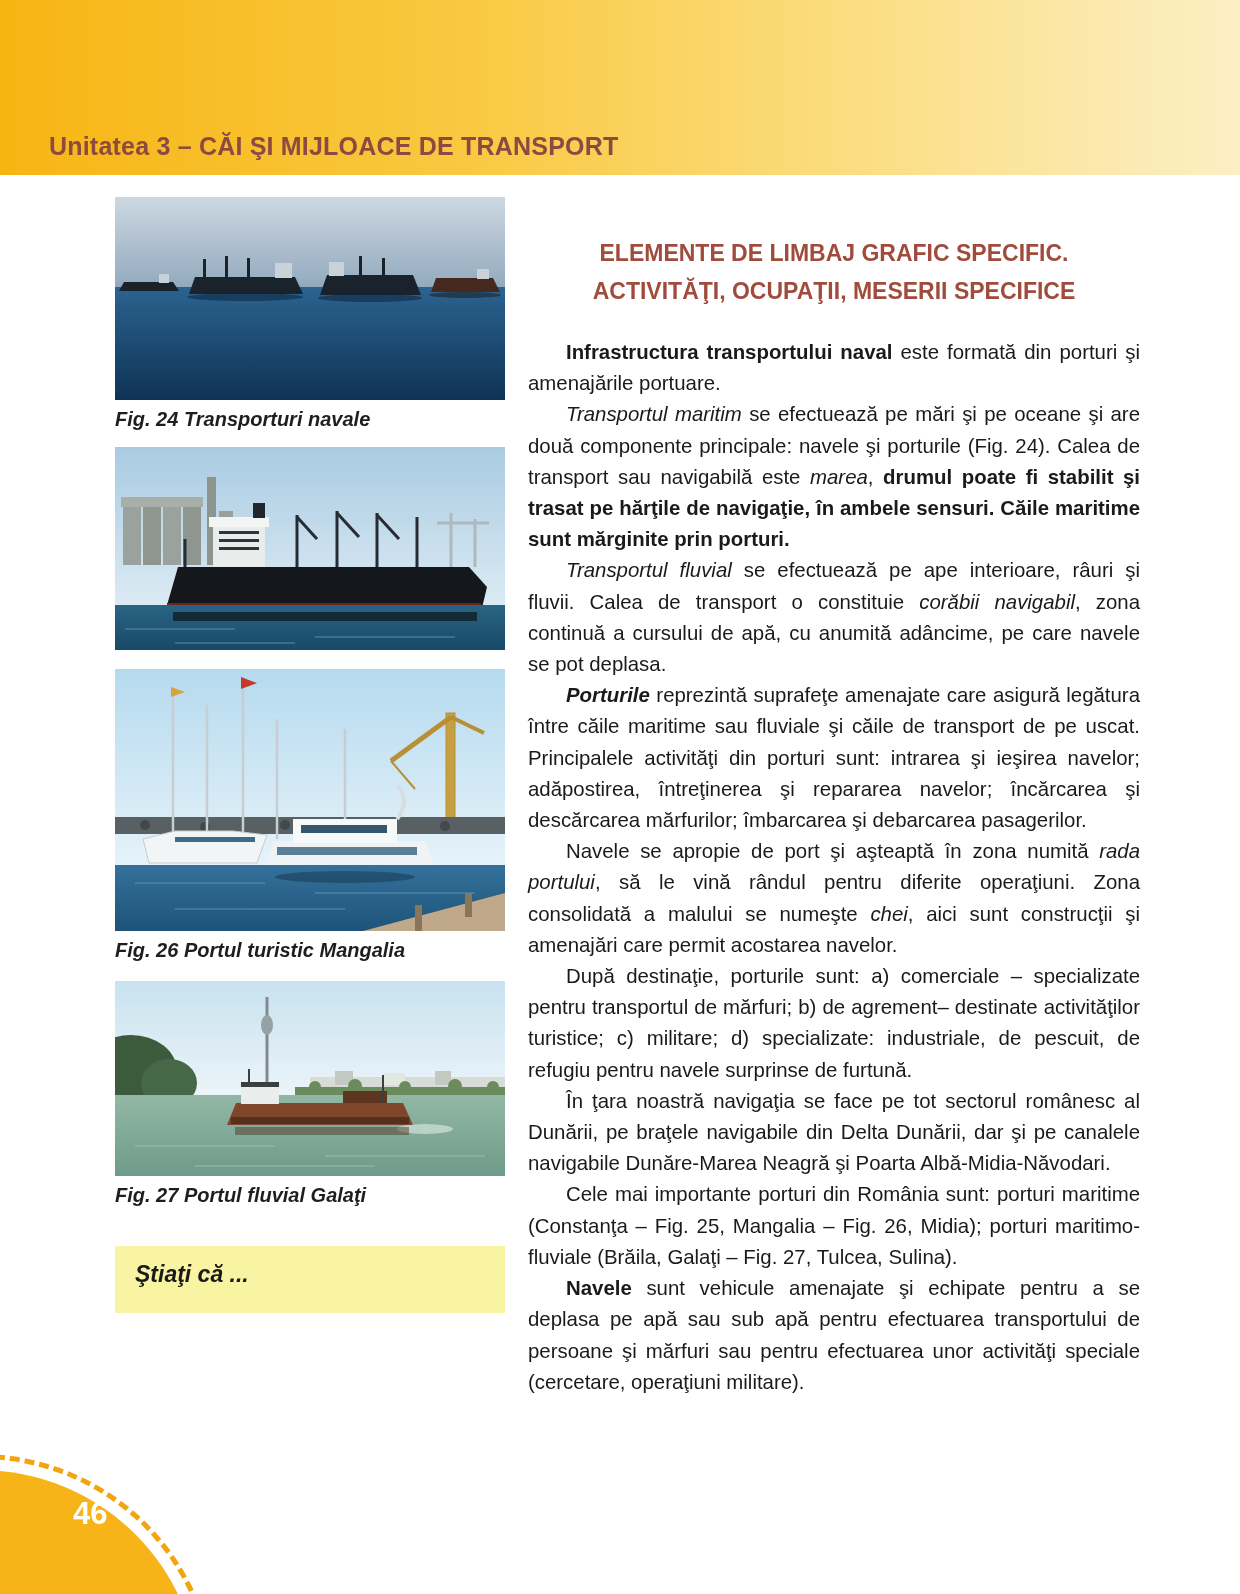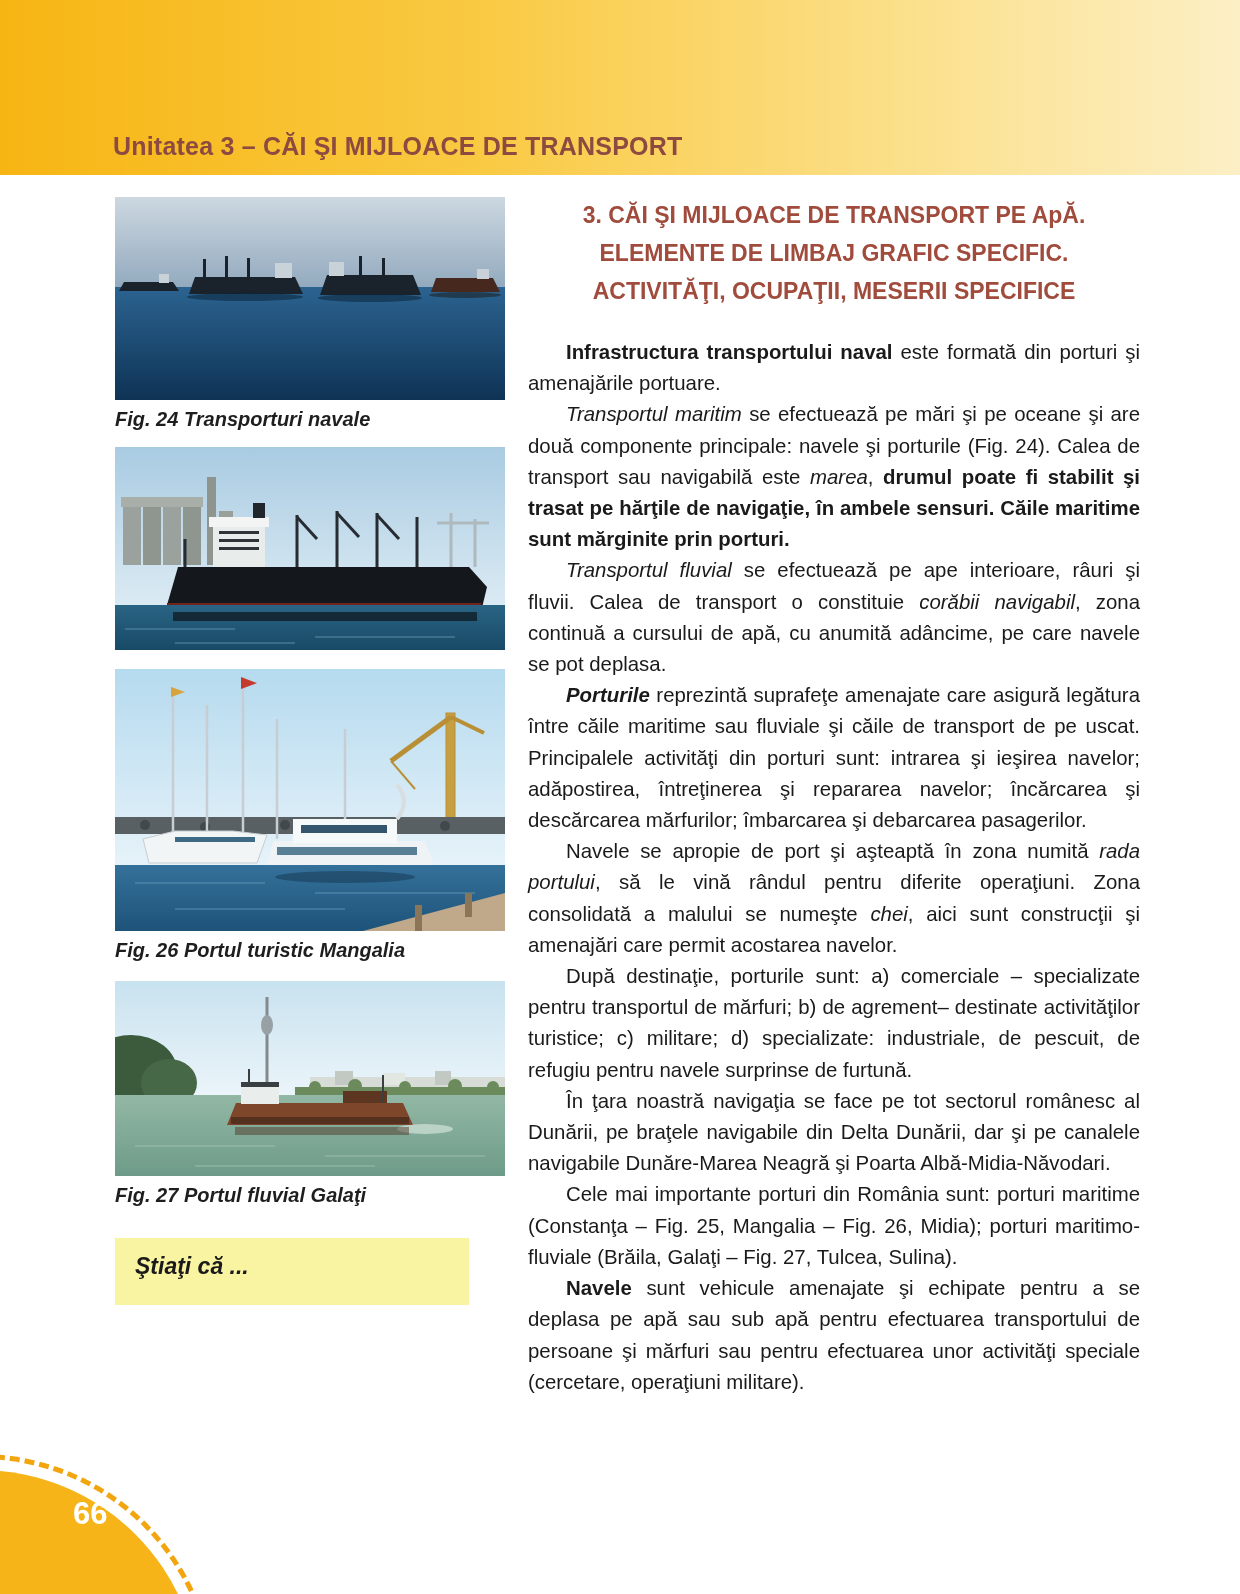--- a/index.html
+++ b/index.html
@@ -7,41 +7,41 @@
   .page { position:relative; width:1240px; height:1594px; overflow:hidden; background:#ffffff; }
 
   
   .unit-header {
     position:absolute; left:0; top:0; width:1240px; height:175px;
     background:linear-gradient(90deg, var(--header_gradient_start,#F7B513) 0%, #F9C941 38%, #FBDE84 70%, var(--header_gradient_end,#FCEFC5) 100%);
     display:flex; align-items:flex-end;
   }
   .unit-header h1 {
     color:var(--header_text,#8C4A40); font-size:25px; font-weight:bold;
-    padding:0 0 14px 113px; letter-spacing:0.2px;
+    padding:0 0 14px 49px; letter-spacing:0.2px;
   }
 
   
   .left-col { position:absolute; left:115px; top:197px; width:390px; }
   figure.fig { margin:0; }
   .fig .img { width:390px; overflow:hidden; position:relative; }
   .img svg { display:block; width:100%; height:100%; }
   .img24 { height:203px; }
   .img25 { height:203px; margin-top:13px; }
   .img26 { height:262px; margin-top:19px; }
   .img27 { height:195px; margin-top:16px; }
   figcaption {
     margin-top:5px; font-size:20px; font-weight:bold; font-style:italic;
     color:var(--caption_text,#1E1E1E); line-height:29px;
   }
 
   
   .know-box {
-    margin-top:28px; background:var(--know_box_bg,#F9F4A1);
-    padding:15px 36px 20px 20px; width:354px;
+    margin-top:36px; background:var(--know_box_bg,#F9F4A1);
+    padding:15px 36px 20px 20px; width:390px;
   }
   .know-box h3 { font-size:23px; font-weight:bold; font-style:italic; color:#1A1A1A; margin-bottom:5px; }
   .know-box p { font-size:20px; font-weight:bold; color:#1A1A1A; line-height:27.5px; text-align:justify; }
 
   
   .right-col { position:absolute; left:528px; top:196px; width:612px; }
   .lesson-title {
     text-align:center; color:var(--heading_text,#A04B3C);
     font-size:23px; font-weight:bold; line-height:38px; margin-bottom:27px;
   }
@@ -287,35 +287,35 @@
     </figure>
 
     <section class="know-box">
       <h3>Ştiaţi că ...</h3>
     </section>
 
   </aside>
 
   <main class="right-col">
     <h2 class="lesson-title">
-      <span>3. CĂI ŞI MIJLOACE DE TRANSPORT PE ApĂ.</span><br>
+      <br>
       <span>ELEMENTE DE LIMBAJ GRAFIC SPECIFIC.</span><br>
       <span>ACTIVITĂŢI, OCUPAŢII, MESERII SPECIFICE</span>
     </h2>
     <div class="article">
         <p><span class="bold">Infrastructura transportului naval</span><span> este formată din porturi şi amenajările portuare.</span></p>
         <p><span class="italic">Transportul maritim</span><span> se efectuează pe mări şi pe oceane şi are două componente principale: navele şi porturile (Fig. 24). Calea de transport sau navigabilă este </span><span class="italic">marea</span><span>, </span><span class="bold">drumul poate fi stabilit şi trasat pe hărţile de navigaţie, în ambele sensuri. Căile maritime sunt mărginite prin porturi.</span></p>
         <p><span class="italic">Transportul fluvial</span><span> se efectuează pe ape interioare, râuri şi fluvii. Calea de transport o constituie </span><span class="italic">corăbii navigabil</span><span>, zona continuă a cursului de apă, cu anumită adâncime, pe care navele se pot deplasa.</span></p>
         <p><span class="bold-italic">Porturile</span><span> reprezintă suprafeţe amenajate care asigură legătura între căile maritime sau fluviale şi căile de transport de pe uscat. Principalele activităţi din porturi sunt: intrarea şi ieşirea navelor; adăpostirea, întreţinerea şi repararea navelor; încărcarea şi descărcarea mărfurilor; îmbarcarea şi debarcarea pasagerilor.</span></p>
         <p><span>Navele se apropie de port şi aşteaptă în zona numită </span><span class="italic">rada portului</span><span>, să le vină rândul pentru diferite operaţiuni. Zona consolidată a malului se numeşte </span><span class="italic">chei</span><span>, aici sunt construcţii şi amenajări care permit acostarea navelor.</span></p>
         <p><span>După destinaţie, porturile sunt: a) comerciale – specializate pentru transportul de mărfuri; b) de agrement– destinate activităţilor turistice; c) militare; d) specializate: industriale, de pescuit, de refugiu pentru navele surprinse de furtună.</span></p>
         <p><span>În ţara noastră navigaţia se face pe tot sectorul românesc al Dunării, pe braţele navigabile din Delta Dunării, dar şi pe canalele navigabile Dunăre-Marea Neagră şi Poarta Albă-Midia-Năvodari.</span></p>
         <p><span>Cele mai importante porturi din România sunt: porturi maritime (Constanţa – Fig. 25, Mangalia – Fig. 26, Midia); porturi maritimo-fluviale (Brăila, Galaţi – Fig. 27, Tulcea, Sulina).</span></p>
         <p><span class="bold">Navele</span><span> sunt vehicule amenajate şi echipate pentru a se deplasa pe apă sau sub apă pentru efectuarea transportului de persoane şi mărfuri sau pentru efectuarea unor activităţi speciale (cercetare, operaţiuni militare).</span></p>
       </div>
   </main>
 
   <div class="corner-dash"></div>
   <div class="corner-circle">
-    <span class="page-number">66</span>
+    <span class="page-number">46</span>
   </div>
 
 </div>
 
 </body></html>

